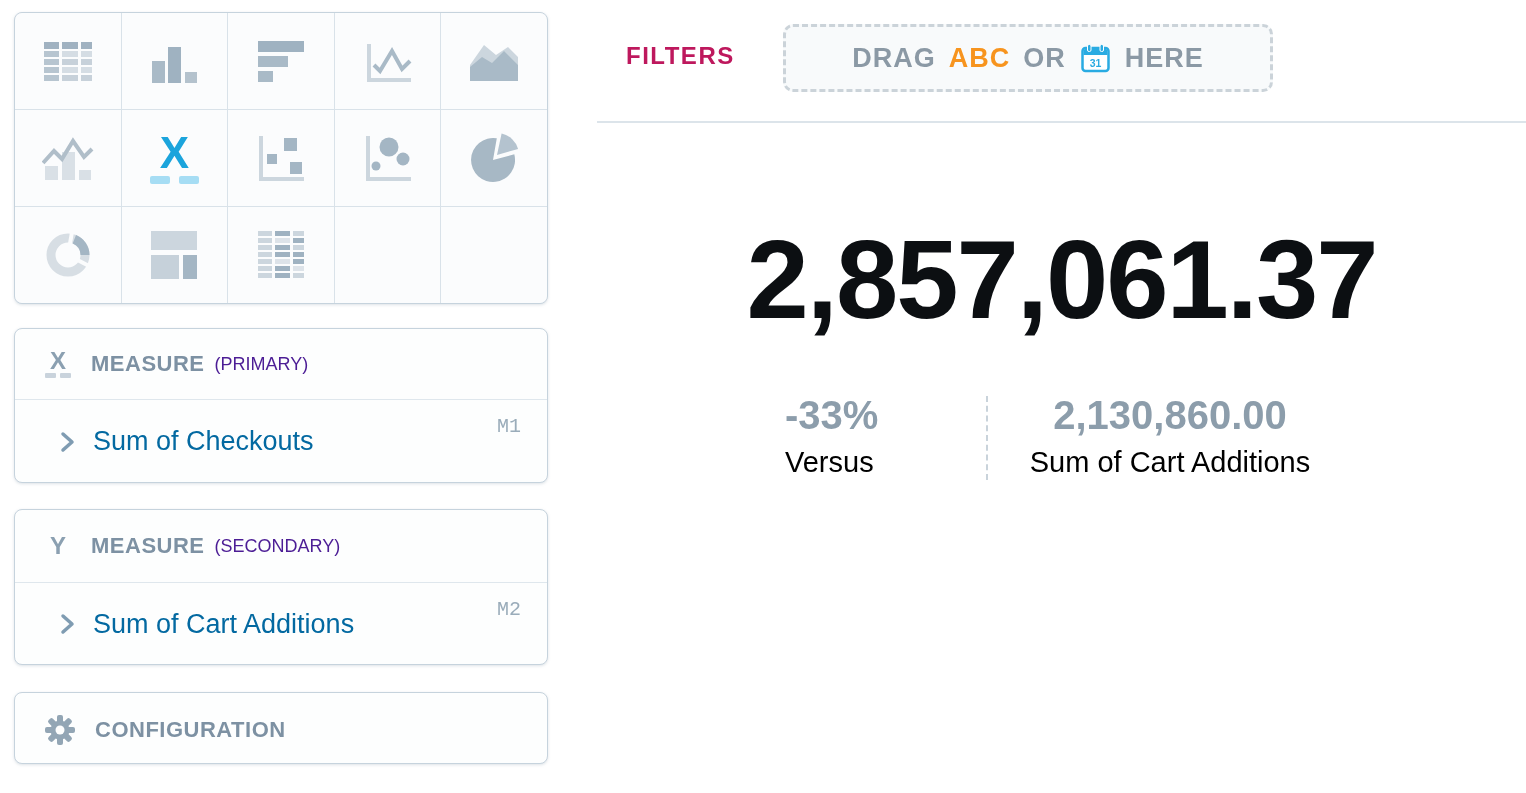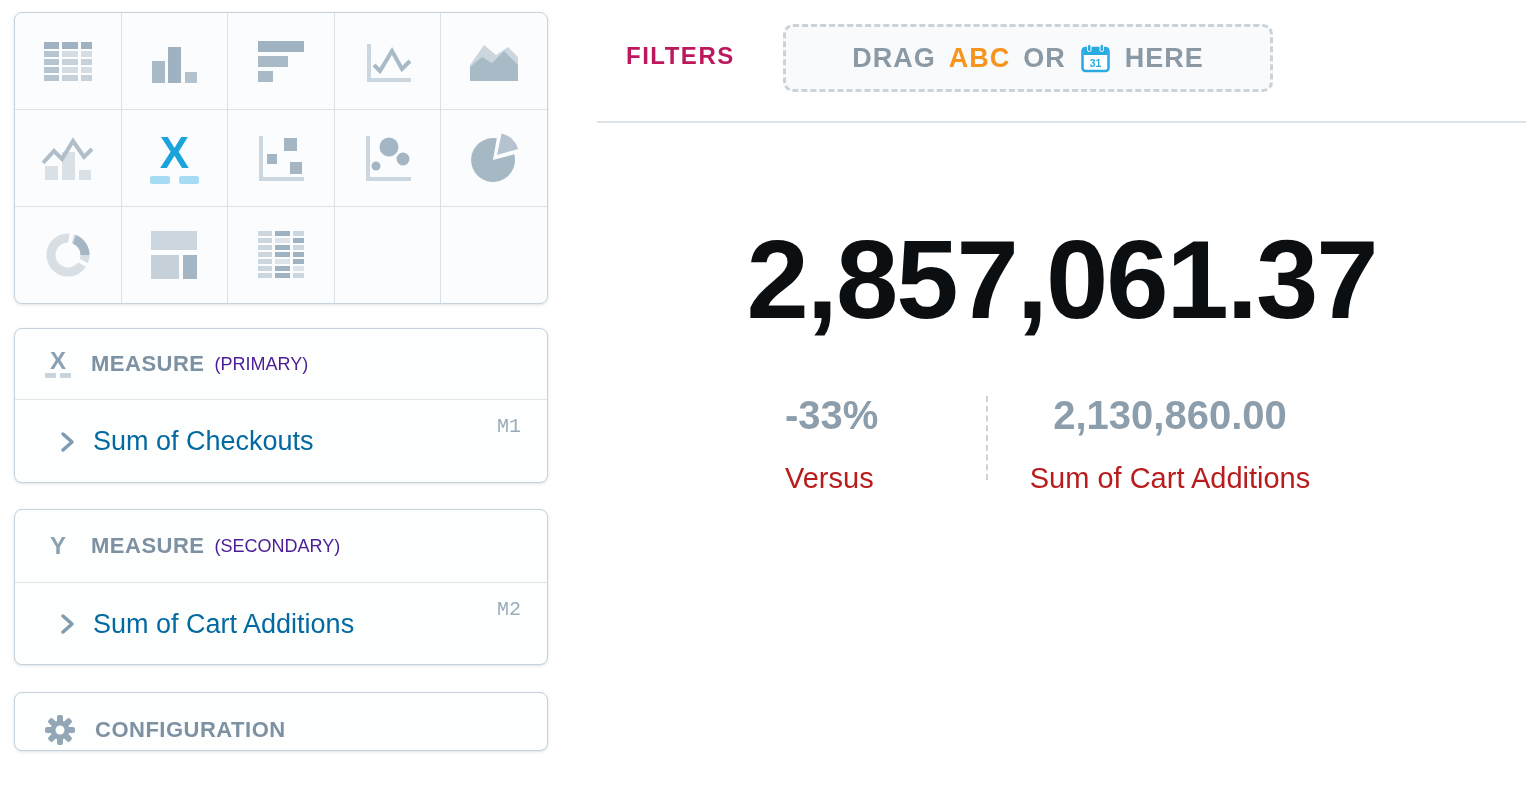--- a/index.html
+++ b/index.html
@@ -53,21 +53,21 @@
   .dropzone .word.abc { color:#f7941e; }
   .divider { left:597px; top:121px; width:929px; height:2px; background:#dce4ea; }
 
   .kpi-value { left:597px; top:213px; width:929px; text-align:center;
                font-size:112px; font-weight:bold; color:#0c0f12; letter-spacing:-2px;
                line-height:1.2; }
 
   .delta-block { left:785px; top:392px; width:220px; text-align:left; }
   .comp-block  { left:1020px; top:392px; width:300px; text-align:center; }
   .stat-value { font-size:40px; font-weight:bold; color:#8c9dab; line-height:46px; }
-  .stat-label { font-size:29px; color:#b91c1c; margin-top:24px; }
+  .stat-label { font-size:29px; color:#000000; margin-top:8px; }
   .vsep { left:986px; top:396px; height:84px; width:0; border-left:2px dashed #c9d3db; }
 </style>
 </head>
 <body>
 
 <div class="panel picker-grid">
 
   <div class="cell">
     <svg width="52" height="42" viewBox="0 0 52 42">
       <g>
@@ -242,21 +242,21 @@
   </div>
   <div class="measure-row" style="height:82px;">
     <svg width="16" height="24" viewBox="0 0 16 24">
       <polyline points="4,4 13,12 4,20" stroke="#7f9cb2" stroke-width="3.5" fill="none" stroke-linecap="round" stroke-linejoin="round"></polyline>
     </svg>
     <span class="field">Sum of Cart Additions</span>
     <span class="badge">M2</span>
   </div>
 </div>
 
-<div class="panel" style="top:692px; height:59px;">
+<div class="panel" style="top:692px; height:72px;">
   <div class="config-header">
     <svg width="34" height="34" viewBox="0 0 34 34">
       <g fill="#93a6b5">
         <rect x="14" y="2" width="6" height="30" rx="2"></rect>
         <rect x="14" y="2" width="6" height="30" rx="2" transform="rotate(45 17 17)"></rect>
         <rect x="14" y="2" width="6" height="30" rx="2" transform="rotate(90 17 17)"></rect>
         <rect x="14" y="2" width="6" height="30" rx="2" transform="rotate(135 17 17)"></rect>
         <circle cx="17" cy="17" r="9.5"></circle>
       </g>
       <circle cx="17" cy="17" r="4.5" fill="#fdfefe"></circle>

